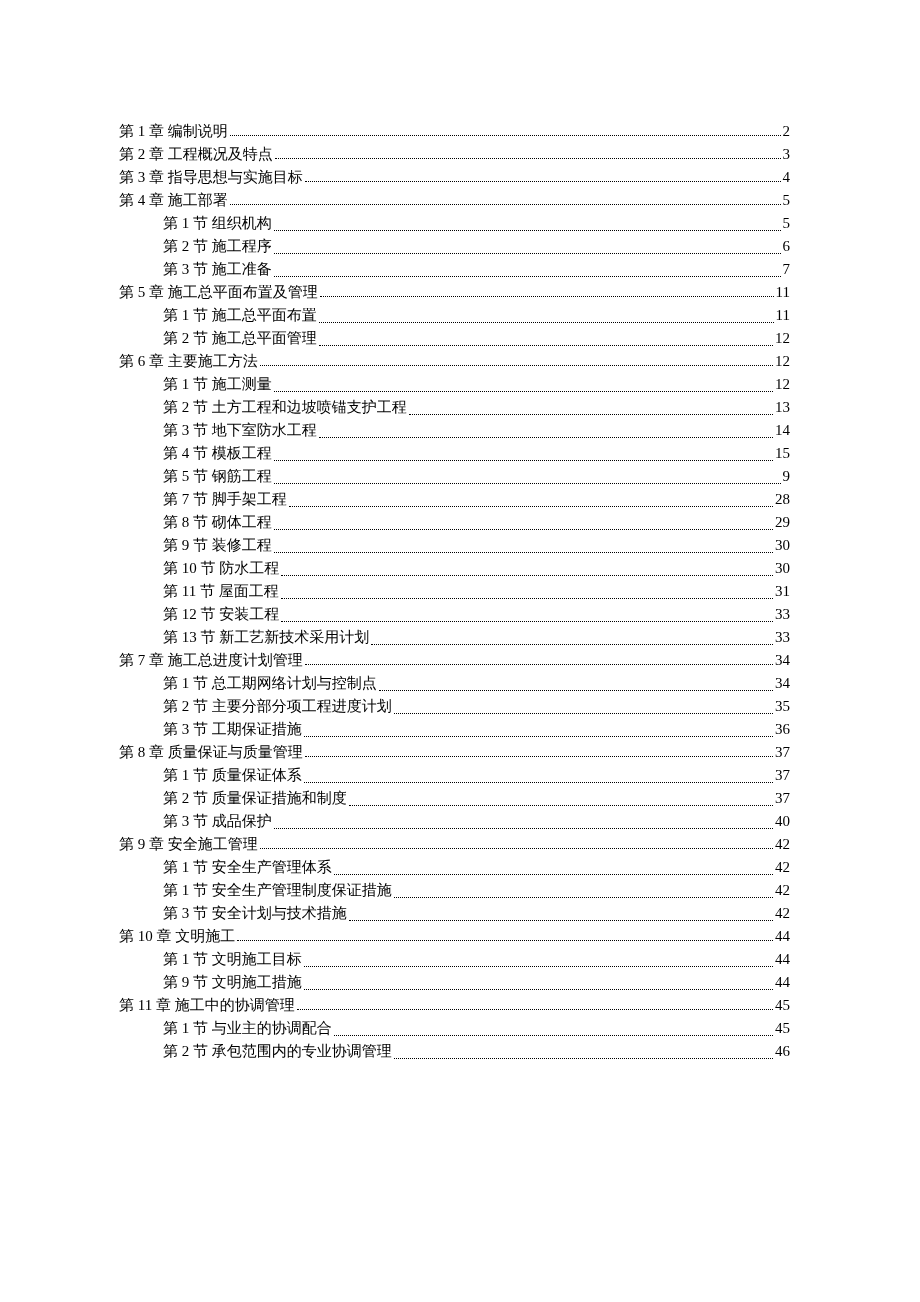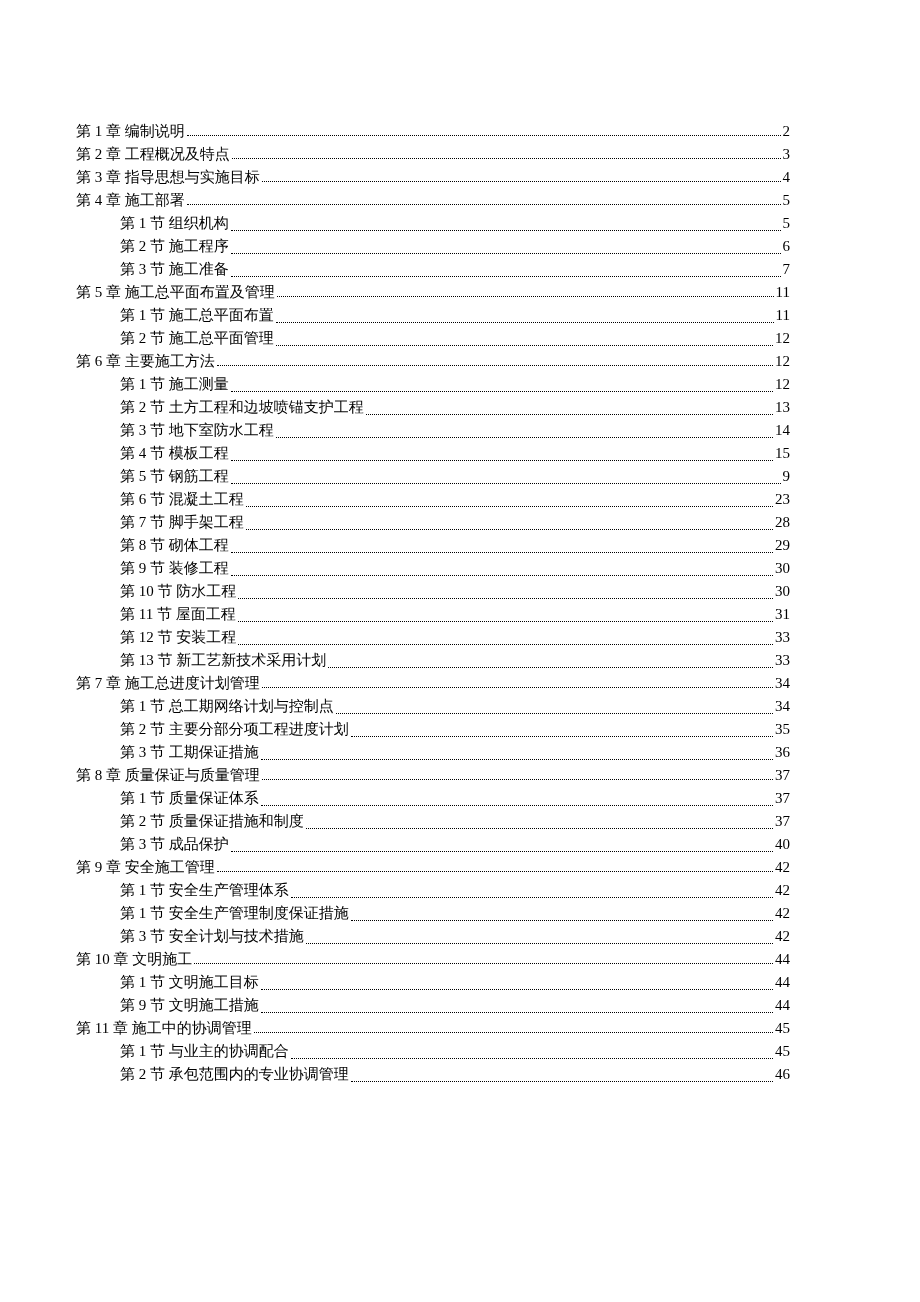--- a/index.html
+++ b/index.html
@@ -5,21 +5,21 @@
     body {
       margin: 0;
       padding: 0;
       background: #fff;
       font-family: "SimSun", "宋体", serif;
       width: 920px;
       height: 1302px;
       position: relative;
     }
     .page {
-      padding: 120px 130px 60px 76px;
+      padding: 120px 130px 60px 119px;
       box-sizing: border-box;
       width: 920px;
     }
     .toc-line {
       display: flex;
       align-items: baseline;
       font-size: 15px;
       color: #000;
       line-height: 23px;
       white-space: nowrap;
@@ -119,25 +119,20 @@
       <span class="toc-label">第 4 节  模板工程</span>
       <span class="toc-dots"></span>
       <span class="toc-page">15</span>
     </div>
     <div class="toc-line sub">
       <span class="toc-label">第 5 节  钢筋工程</span>
       <span class="toc-dots"></span>
       <span class="toc-page">9</span>
     </div>
     <div class="toc-line sub">
-      <span class="toc-label">第 6 节  混凝土工程</span>
-      <span class="toc-dots"></span>
-      <span class="toc-page">23</span>
-    </div>
-    <div class="toc-line sub">
       <span class="toc-label">第 7 节  脚手架工程</span>
       <span class="toc-dots"></span>
       <span class="toc-page">28</span>
     </div>
     <div class="toc-line sub">
       <span class="toc-label">第 8 节  砌体工程</span>
       <span class="toc-dots"></span>
       <span class="toc-page">29</span>
     </div>
     <div class="toc-line sub">

